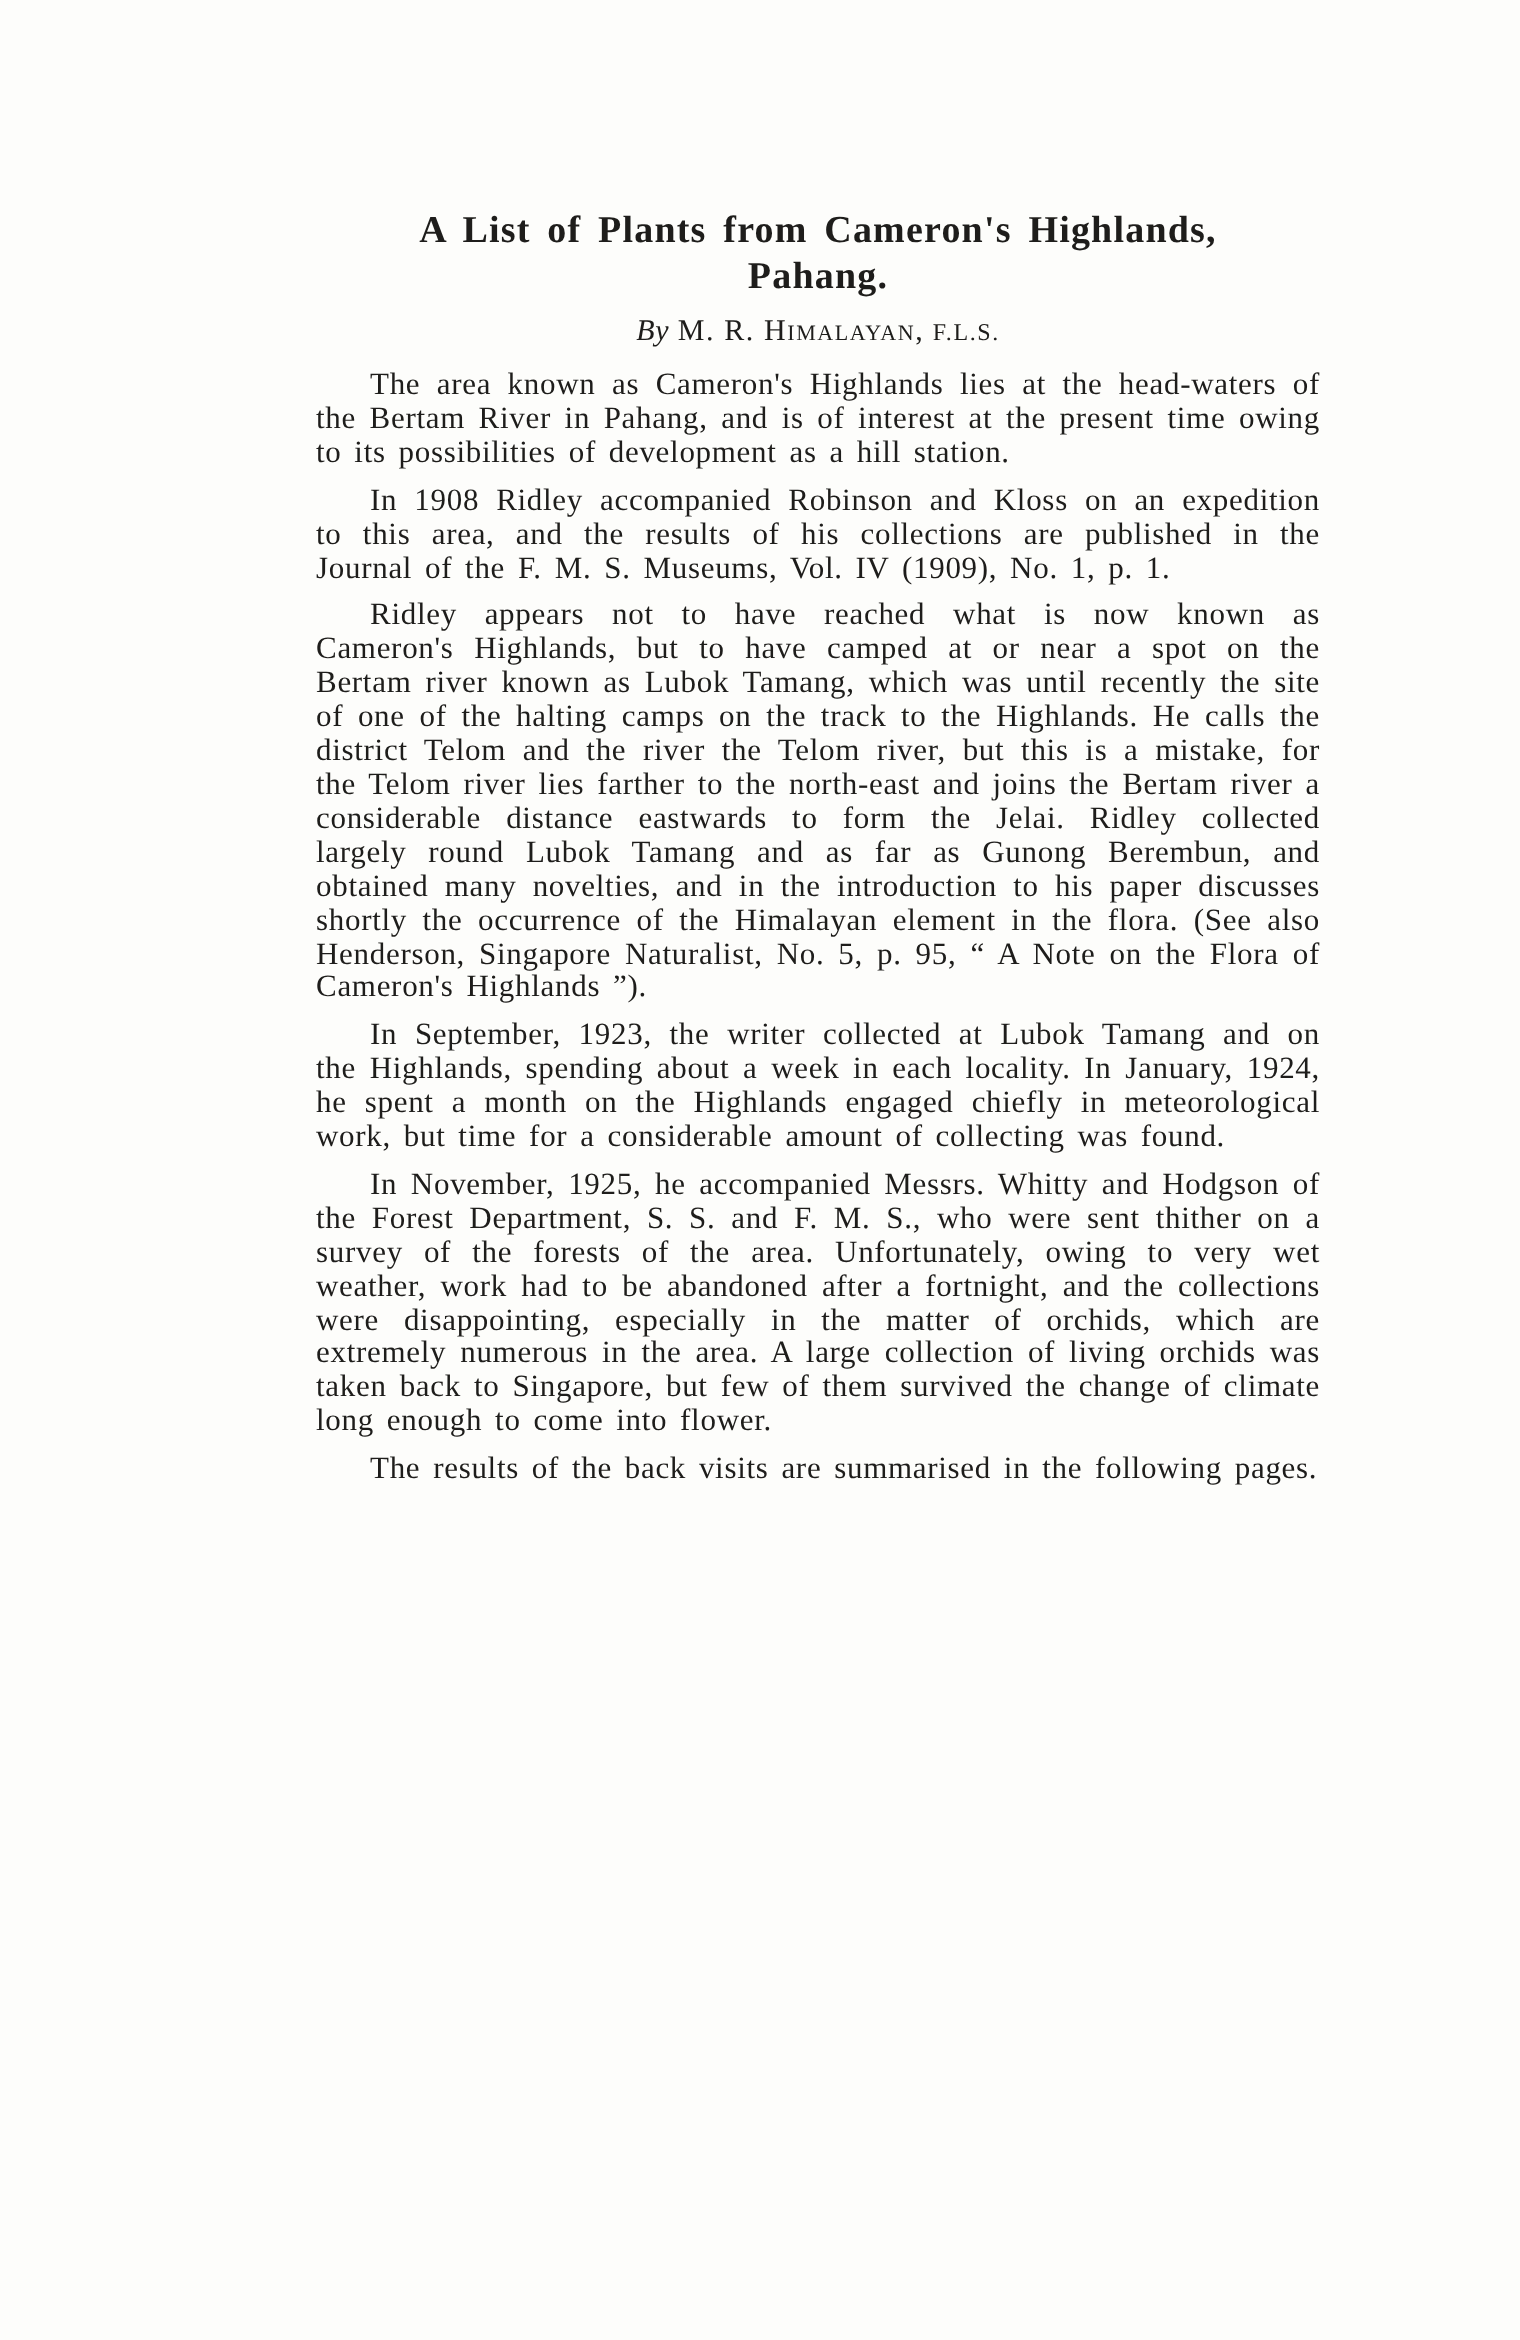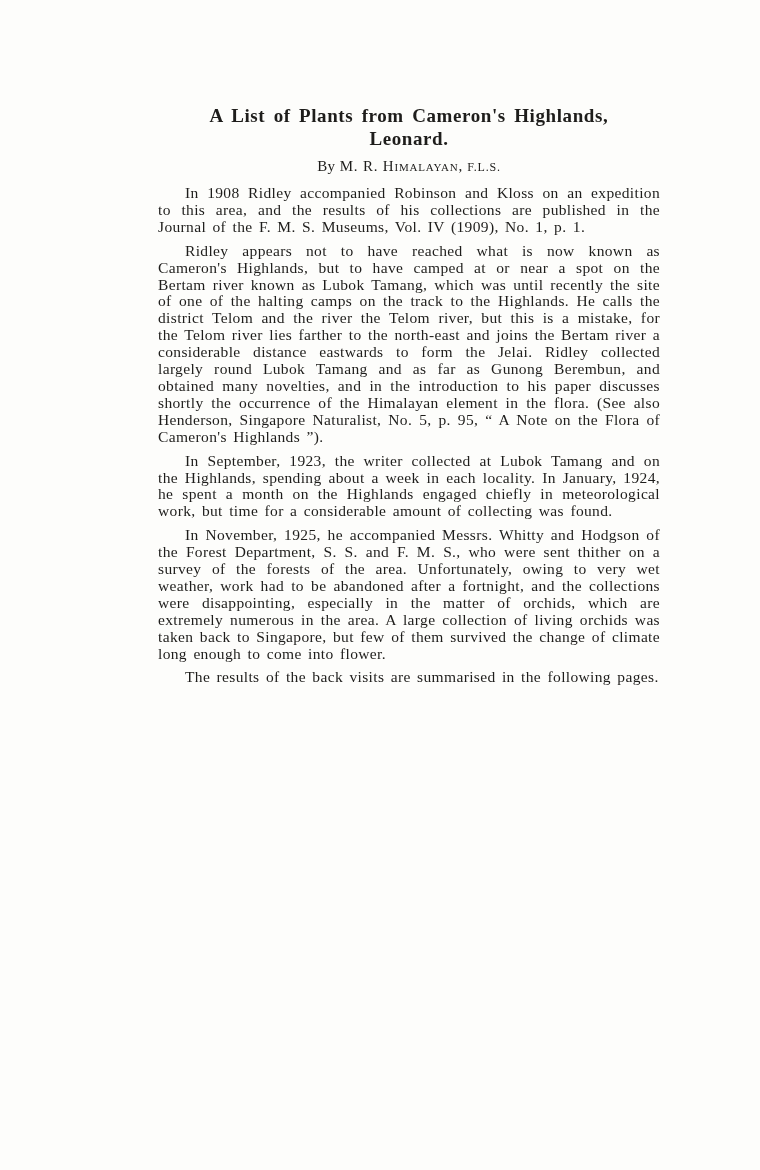--- a/index.html
+++ b/index.html
@@ -36,20 +36,21 @@
   .title .line {
     display: block;
   }
   .byline {
     text-align: center;
     font-size: 15px;
     margin: 0 0 10px 0;
     letter-spacing: 0.4px;
   }
   .byline .by {
+    font-style: italic;
   }
   .byline .author {
     font-variant: small-caps;
     letter-spacing: 0.8px;
   }
   .byline .credentials {
     font-size: 12px;
     letter-spacing: 0.8px;
   }
   .body-text p {
@@ -66,30 +67,31 @@
   }
 </style>
 </head>
 <body>
 
 <div class="page">
   <div class="content">
 
     <h1 class="title">
       <span class="line">A List of Plants from Cameron's Highlands,</span>
-      <span class="line">Leonard.</span>
+      <span class="line">Pahang.</span>
     </h1>
 
     <div class="byline">
       <span class="by">By</span>
       <span class="author">M. R. Himalayan,</span>
       <span class="credentials">F.L.S.</span>
     </div>
 
     <div class="body-text">
+      <p>The area known as Cameron's Highlands lies at the head-waters of the Bertam River in Pahang, and is of interest at the present time owing to its possibilities of development as a hill station.</p>
       <p>In 1908 Ridley accompanied Robinson and Kloss on an expedition to this area, and the results of his collections are published in the Journal of the F. M. S. Museums, Vol. IV (1909), No. 1, p. 1.</p>
       <p>Ridley appears not to have reached what is now known as Cameron's Highlands, but to have camped at or near a spot on the Bertam river known as Lubok Tamang, which was until recently the site of one of the halting camps on the track to the Highlands.  He calls the district Telom and the river the Telom river, but this is a mistake, for the Telom river lies farther to the north-east and joins the Bertam river a considerable distance eastwards to form the Jelai.  Ridley collected largely round Lubok Tamang and as far as Gunong Berembun, and obtained many novelties, and in the introduction to his paper discusses shortly the occurrence of the Himalayan element in the flora.  (See also Henderson, Singapore Naturalist, No. 5, p. 95, “ A Note on the Flora of Cameron's Highlands ”).</p>
       <p>In September, 1923, the writer collected at Lubok Tamang and on the Highlands, spending about a week in each locality.  In January, 1924, he spent a month on the Highlands engaged chiefly in meteorological work, but time for a considerable amount of collecting was found.</p>
       <p>In November, 1925, he accompanied Messrs. Whitty and Hodgson of the Forest Department, S. S. and F. M. S., who were sent thither on a survey of the forests of the area.  Unfortunately, owing to very wet weather, work had to be abandoned after a fortnight, and the collections were disappointing, especially in the matter of orchids, which are extremely numerous in the area.  A large collection of living orchids was taken back to Singapore, but few of them survived the change of climate long enough to come into flower.</p>
       <p>The results of the back visits are summarised in the following pages.</p>
     </div>
 
   </div>
 </div>
 

